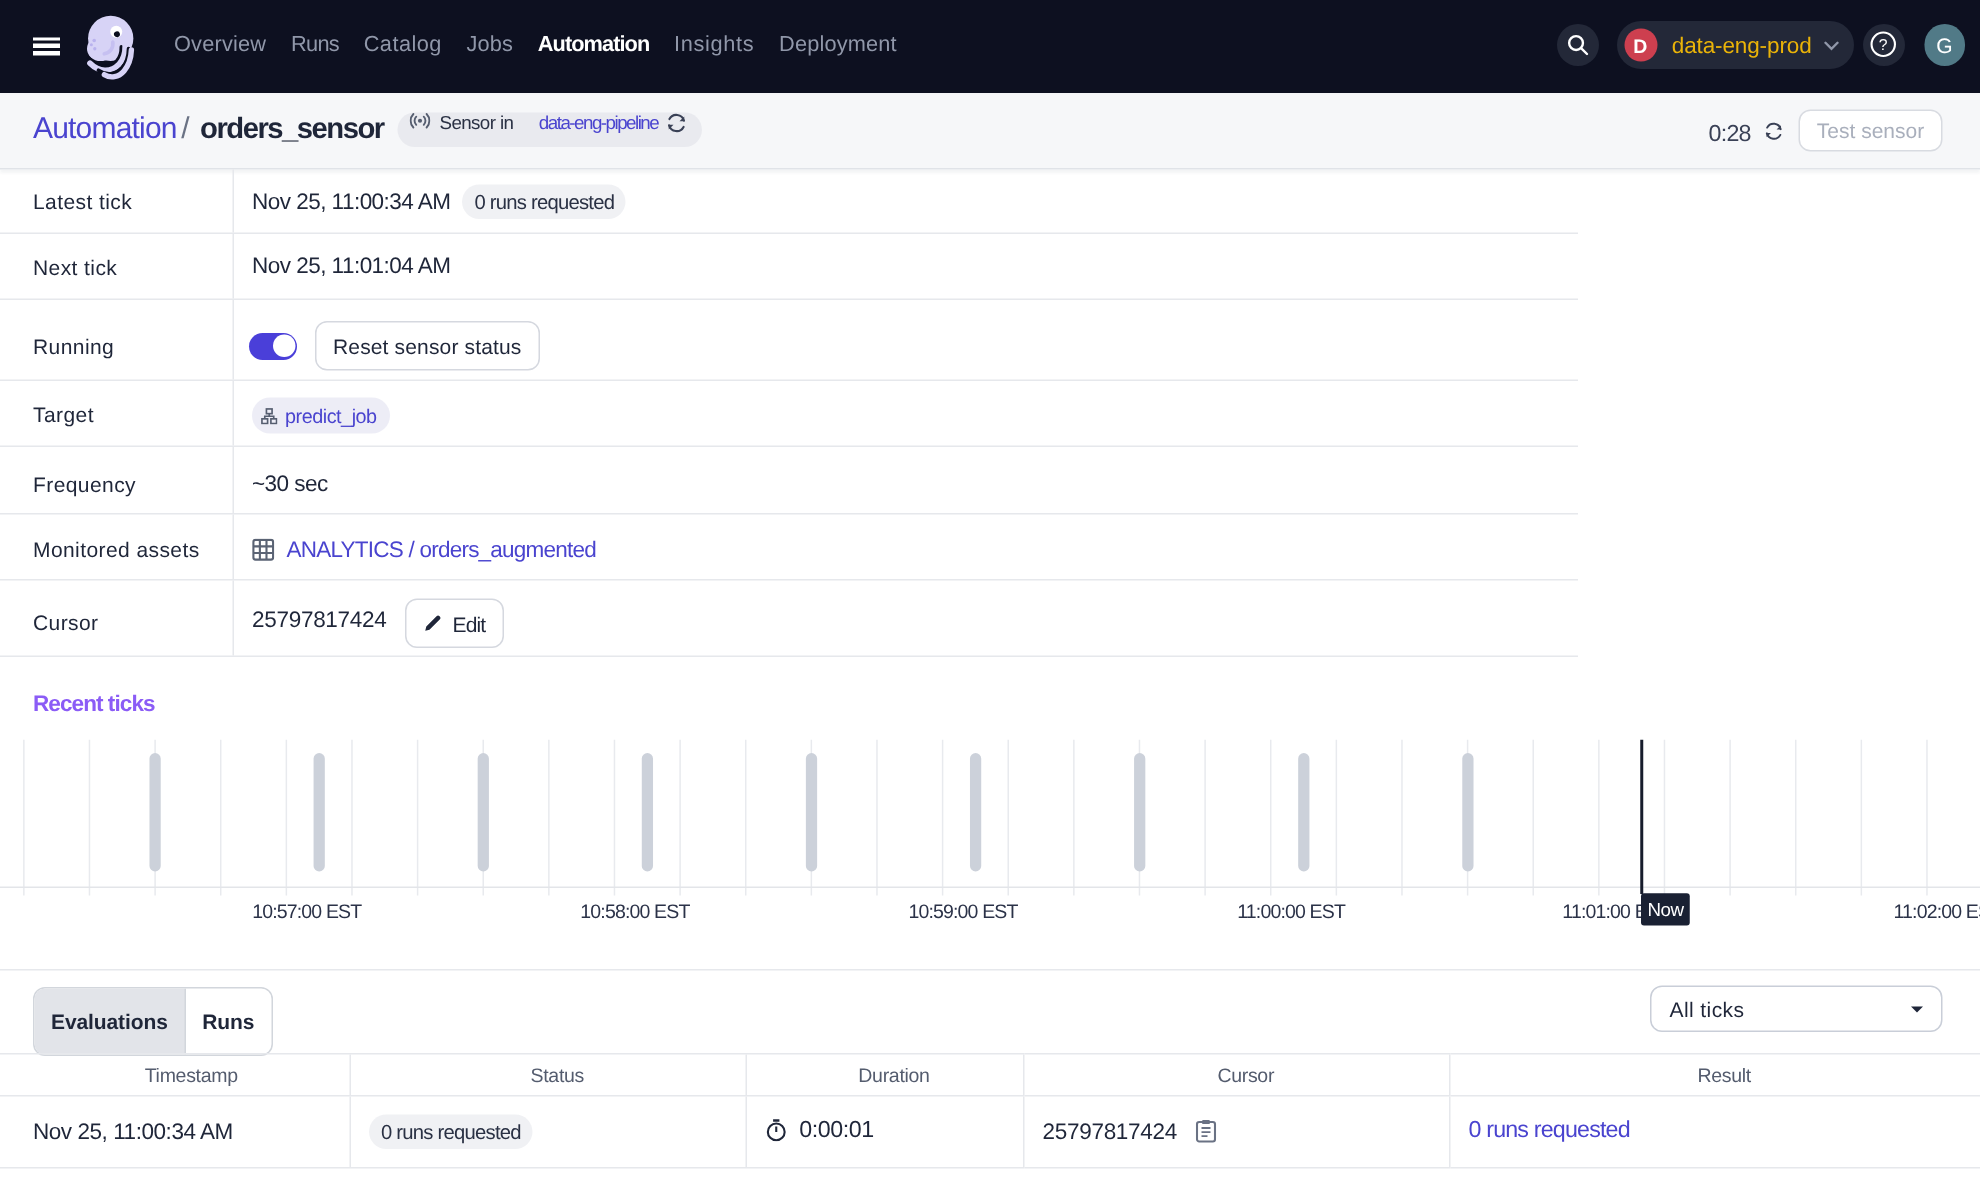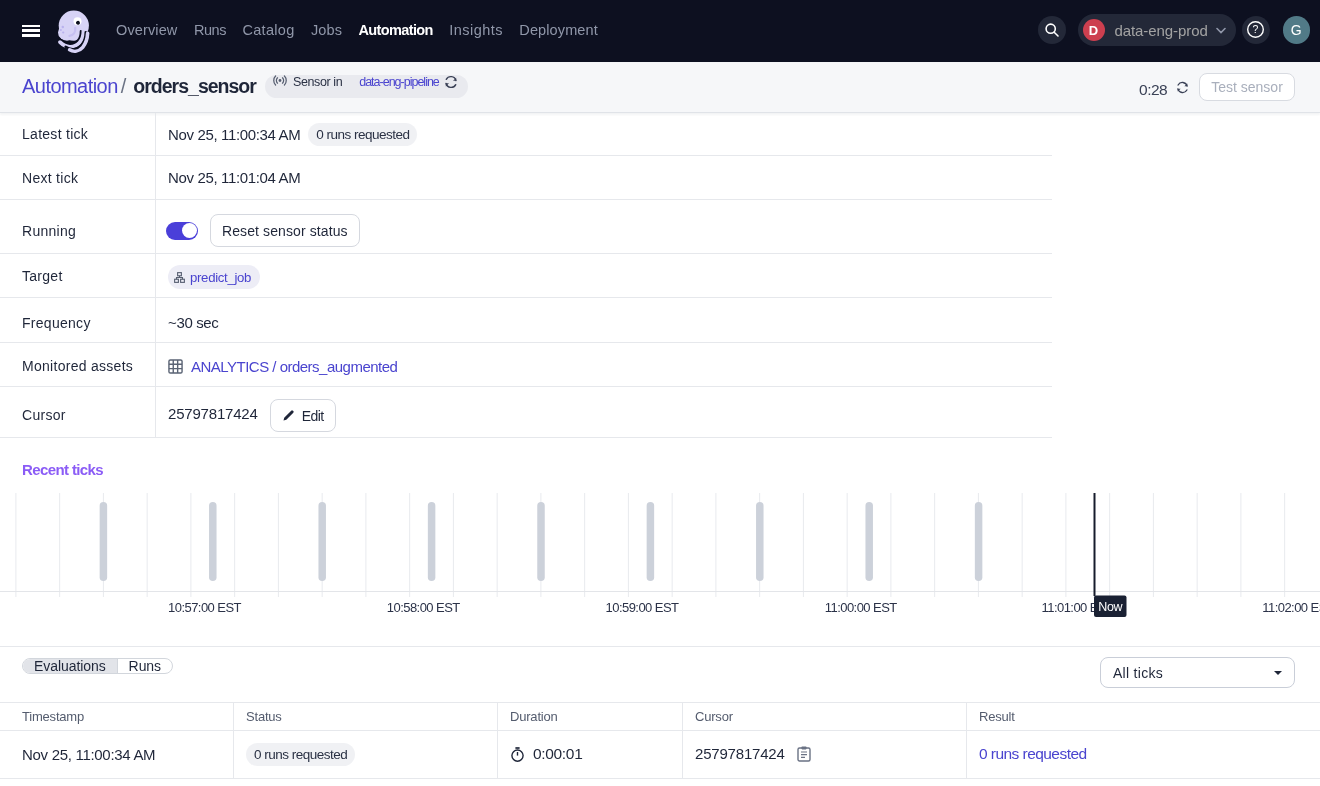--- a/index.html
+++ b/index.html
@@ -11,21 +11,21 @@
   
   .nav { position:absolute; left:0; top:0; width:1320px; height:63px; background:rgba(11,14,30,0.992); }
   .burger { position:absolute; left:22px; top:24.5px; width:18px; }
   .burger div { height:2.2px; background:#fff; margin-bottom:2.8px; }
   .navlinks { position:absolute; left:116px; top:-1.5px; height:62px; display:flex; align-items:center; gap:16.5px; }
   .navlinks a { color:#9097a9; font-size:14.5px; text-decoration:none; }
   .navlinks a.active { color:#fff; font-weight:bold; letter-spacing:-0.62px; }
   .circbtn { position:absolute; border-radius:50%; background:rgba(35,40,56,0.992); display:flex; align-items:center; justify-content:center; }
   .wspill { position:absolute; left:1077.5px; top:14px; height:32px; background:rgba(35,40,56,0.992); border-radius:16px; display:flex; align-items:center; padding:0 10px 0 5px; }
   .wspill .d { width:22px; height:22px; border-radius:50%; background:rgba(207,64,80,0.992); color:#fff; font-size:13px; font-weight:bold; display:flex; align-items:center; justify-content:center; }
-  .wspill .t { color:#a3a3a3; font-size:15px; letter-spacing:-0.08px; margin-left:10px; }
+  .wspill .t { color:#eab308; font-size:15px; letter-spacing:-0.08px; margin-left:10px; }
   .avatar { position:absolute; left:1282.5px; top:16px; width:27.5px; height:27.5px; border-radius:50%; background:rgba(82,123,136,0.992); color:#fff; font-size:14px; display:flex; align-items:center; justify-content:center; }
 
   
   .phead { position:absolute; left:0; top:62px; width:1320px; height:51px; background:rgba(246,247,249,0.992); border-bottom:1px solid #e0e3e8; box-shadow:0 2px 2px rgba(20,30,50,0.05); }
   .crumb { position:absolute; left:22px; top:75px; font-size:20px; color:#1f2639; white-space:nowrap; }
   .crumb a { color:#4a44cf; text-decoration:none; letter-spacing:-0.54px; }
   .crumb .sep { color:#6a7284; padding:0 7px 0 3px;}
   .crumb b { font-weight:bold; font-size:19.5px; letter-spacing:-1.0px;margin-top:12px; }
   .senspill { position:absolute; left:265px; top:74.5px; height:23.5px; background:rgba(233,234,239,0.992); border-radius:12px; display:flex; align-items:flex-start; padding:0 10px 0 8px; font-size:12.5px; color:#2a3144; }
   .senspill a { color:#4a44cf; text-decoration:none; letter-spacing:-1.0px; }
@@ -43,28 +43,28 @@
   .toggle { width:32px; height:18px; background:#4a3fd9; border-radius:9px; position:relative; margin-left:-2px; flex:none; }
   .toggle .knob { position:absolute; right:1.5px; top:1.5px; width:15px; height:15px; border-radius:50%; background:#fff; }
   .btn { height:32.5px; background:rgba(255,255,255,0.992); border:1px solid #d5d8df; border-radius:8px; display:inline-flex; align-items:center; justify-content:center; padding:0 11px; font-size:14px; letter-spacing:0.1px; color:#1f2639; }
   a.alink { color:#4a44cf; text-decoration:none; }
 
   
   .rth { position:absolute; left:22px; top:460.5px; font-size:15px; font-weight:bold; letter-spacing:-0.61px; color:#8b5cf6; }
   .timeline { position:absolute; left:0; top:493px; width:1320px; height:154px; }
 
   
-  .seg { position:absolute; left:22px; top:658px; height:16px; display:flex; border:1px solid #d2d6dc; border-radius:8px; overflow:hidden; background:rgba(255,255,255,0.992); }
+  .seg { position:absolute; left:22px; top:658px; height:46px; display:flex; border:1px solid #d2d6dc; border-radius:8px; overflow:hidden; background:rgba(255,255,255,0.992);font-weight:bold; }
   .seg div { display:flex; align-items:center; padding:0 11px; font-size:14px; letter-spacing:-0.07px; color:#1f2639; }
   .seg .on { background:rgba(226,228,233,0.992); border-right:1px solid #d2d6dc; }
   .sel { position:absolute; left:1100px; top:657px; width:195px; height:31px; border:1px solid #c9ced8; border-radius:8px; background:rgba(255,255,255,0.992); display:flex; align-items:center; font-size:14px; letter-spacing:0.28px; color:#1f2639; padding:0 12px; }
   .sel .car { margin-left:auto; width:0; height:0; border-left:4px solid transparent; border-right:4px solid transparent; border-top:4.5px solid #1f2639; margin-top:1px; }
 
   table.ticks { position:absolute; left:0; top:702px; width:1320px; border-collapse:collapse; }
-  table.ticks th { font-size:13px; font-weight:normal; letter-spacing:-0.2px; color:#545c6e; text-align:left; border-top:1px solid #e6e8ec; border-bottom:1px solid #e6e8ec; height:28px; padding:0 0 0 12px; }
+  table.ticks th { font-size:13px; font-weight:normal; letter-spacing:-0.2px; color:#545c6e; text-align:center; border-top:1px solid #e6e8ec; border-bottom:1px solid #e6e8ec; height:28px; padding:0 0 0 12px; }
   table.ticks td { font-size:15px; letter-spacing:-0.3px; color:#1f2639; border-bottom:1px solid #e6e8ec; height:47.5px; padding:0 0 0 12px; }
   table.ticks th+th, table.ticks td+td { border-left:1px solid #e6e8ec; }
   .icon { display:inline-block; vertical-align:middle; }
 </style>
 </head>
 <body>
 <div id="page" style="position:relative; width:1320px; height:786px; transform:translateZ(0); background:rgba(255,255,255,0.99);">
 
 <div class="nav">
   <div class="burger">

